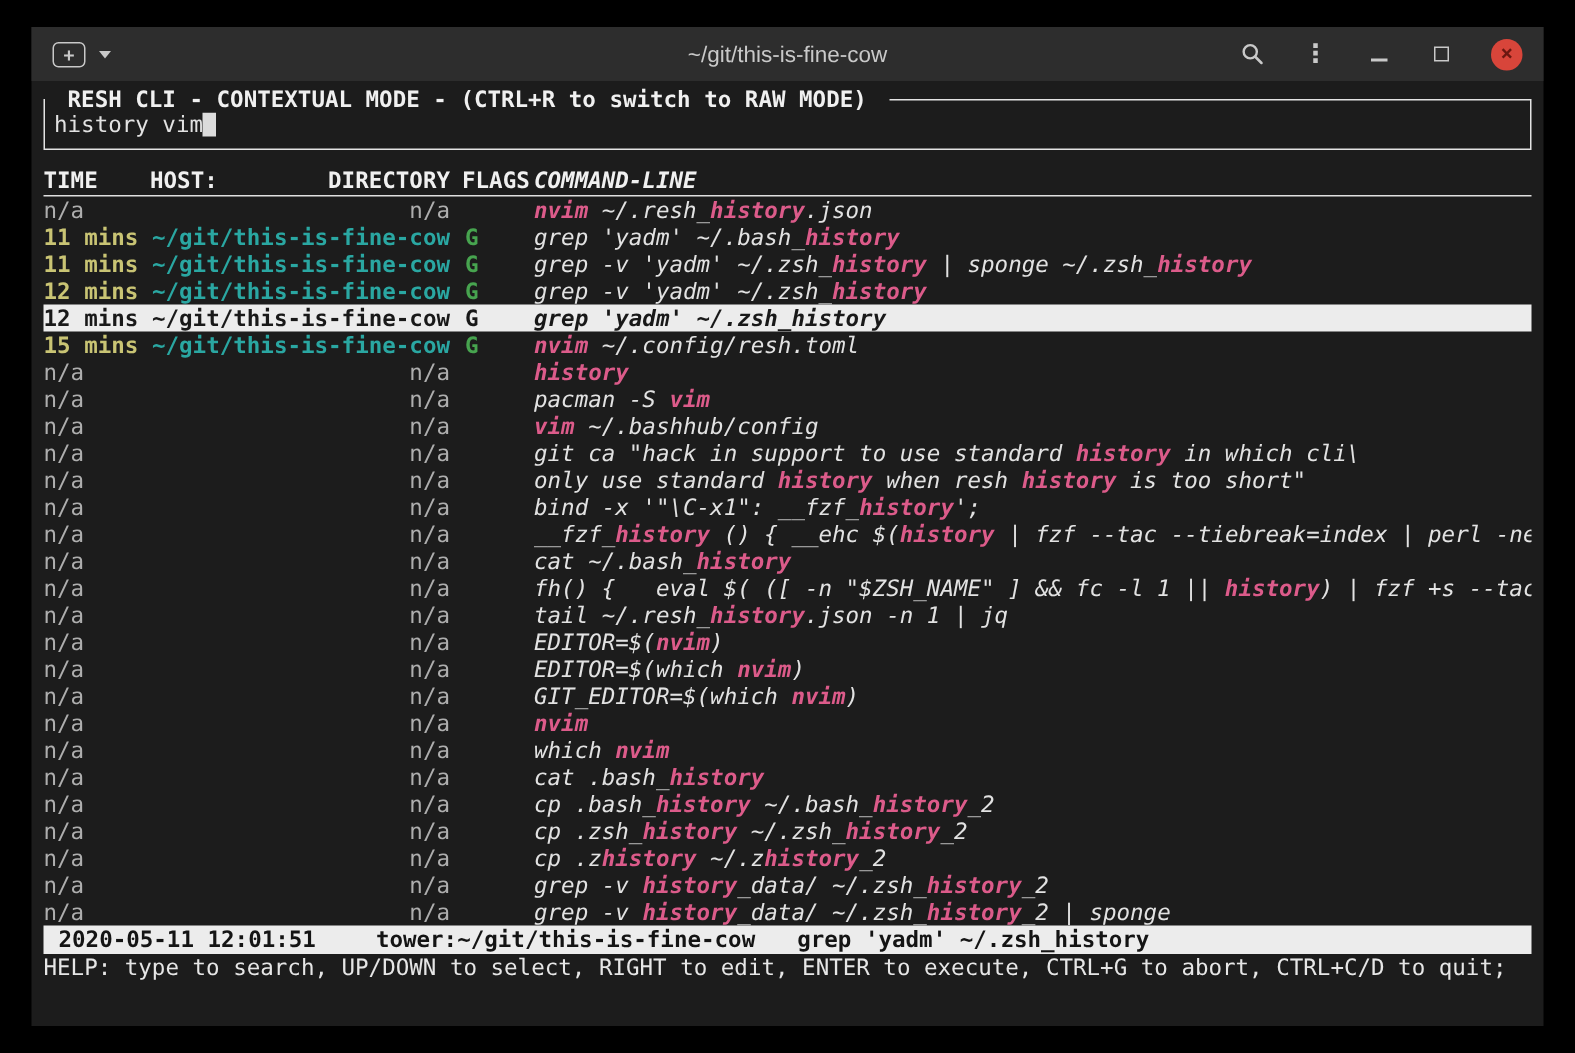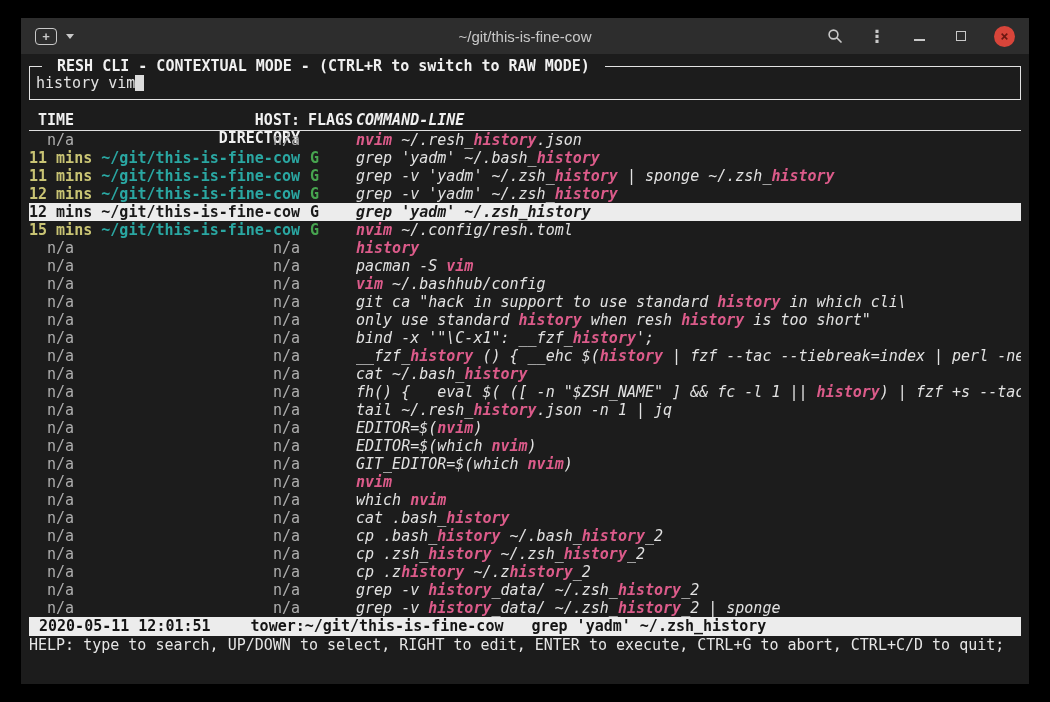--- a/index.html
+++ b/index.html
@@ -20,36 +20,36 @@
   .icon-btn{display:flex;align-items:center;justify-content:center;width:18px;height:18px;color:var(--titlebar_fg,#c9c9c9);}
   .kebab{font-size:17px;font-weight:bold;font-family:"DejaVu Sans",sans-serif;}
   .min-line{width:11px;height:2px;background:var(--titlebar_fg,#c9c9c9);margin-top:7px;}
   .restore-sq{width:8px;height:8px;border:1.5px solid var(--titlebar_fg,#c9c9c9);}
   .close-btn{width:21px;height:21px;border-radius:50%;background:var(--close_button,#d8453a);color:#6b1711;font:bold 14px/21px "DejaVu Sans Mono",monospace;text-align:center;}
 
   
   .terminal{height:630px;box-sizing:border-box;padding:12px 8px 0;color:var(--text,#e2e2e2);font-size:15px;line-height:18px;position:relative;}
 
   .search-box{position:relative;border:1px solid #e3e3e3;height:34px;box-sizing:border-box;}
-  .box-label{position:absolute;top:-10px;left:12px;background:var(--terminal_bg,#1c1c1c);padding:0 6px;font-weight:bold;color:#f0f0f0;white-space:pre;}
+  .box-label{position:absolute;top:-10px;left:0;background:var(--terminal_bg,#1c1c1c);padding:0 6px;font-weight:bold;color:#f0f0f0;white-space:pre;}
   .query-line{padding:7px 0 0 6px;white-space:pre;}
   .cursor{display:inline-block;width:9px;height:16px;background:#dcdcdc;vertical-align:-3px;}
 
   .table{margin-top:11px;}
   .thead{display:flex;height:19px;line-height:18px;font-weight:bold;color:#f0f0f0;border-bottom:1px solid #e0e0e0;white-space:pre;}
   .row{display:flex;height:18px;line-height:18px;white-space:pre;}
-  .cell-time{width:63px;text-align:center;color:var(--dim,#aeaeae);flex:none;}
+  .cell-time{width:63px;text-align:left;color:var(--dim,#aeaeae);flex:none;}
   .cell-time.known{color:var(--time,#c9c474);font-weight:bold;}
   .cell-host{width:200px;margin-left:8px;text-align:right;color:var(--dim,#aeaeae);flex:none;}
   .cell-host.known{color:var(--host,#2aa7a2);font-weight:bold;}
   .cell-flags{width:40px;margin-left:8px;padding-left:2px;box-sizing:border-box;color:var(--flag,#47a44f);font-weight:bold;flex:none;}
   .cell-cmd{flex:1;margin-left:8px;overflow:hidden;font-style:italic;}
   .cell-cmd .hl{color:var(--match,#dc5b8a);font-weight:bold;}
   .thead .cell-time,.thead .cell-host,.thead .cell-flags{color:#f0f0f0;padding-left:0;}
-  .hdr-host{display:flex;justify-content:space-between;flex-direction:column;}
+  .hdr-host{display:flex;justify-content:space-between;}
   .row.selected{background:var(--selection_bg,#ececec);}
   .row.selected .cell-time,.row.selected .cell-host,.row.selected .cell-flags,
   .row.selected .cell-cmd,.row.selected .cell-cmd .hl{color:var(--selection_fg,#191919);font-weight:bold;}
 
   .status-bar{display:flex;background:var(--selection_bg,#ececec);color:#141414;font-weight:bold;height:19px;line-height:19px;white-space:pre;padding-left:10px;box-sizing:border-box;}
   .st-loc{margin-left:40px;}
   .st-cmd{margin-left:28px;}
   .help-line{height:18px;line-height:18px;color:#e6e6e6;white-space:pre;}
 </style>
 </head>

